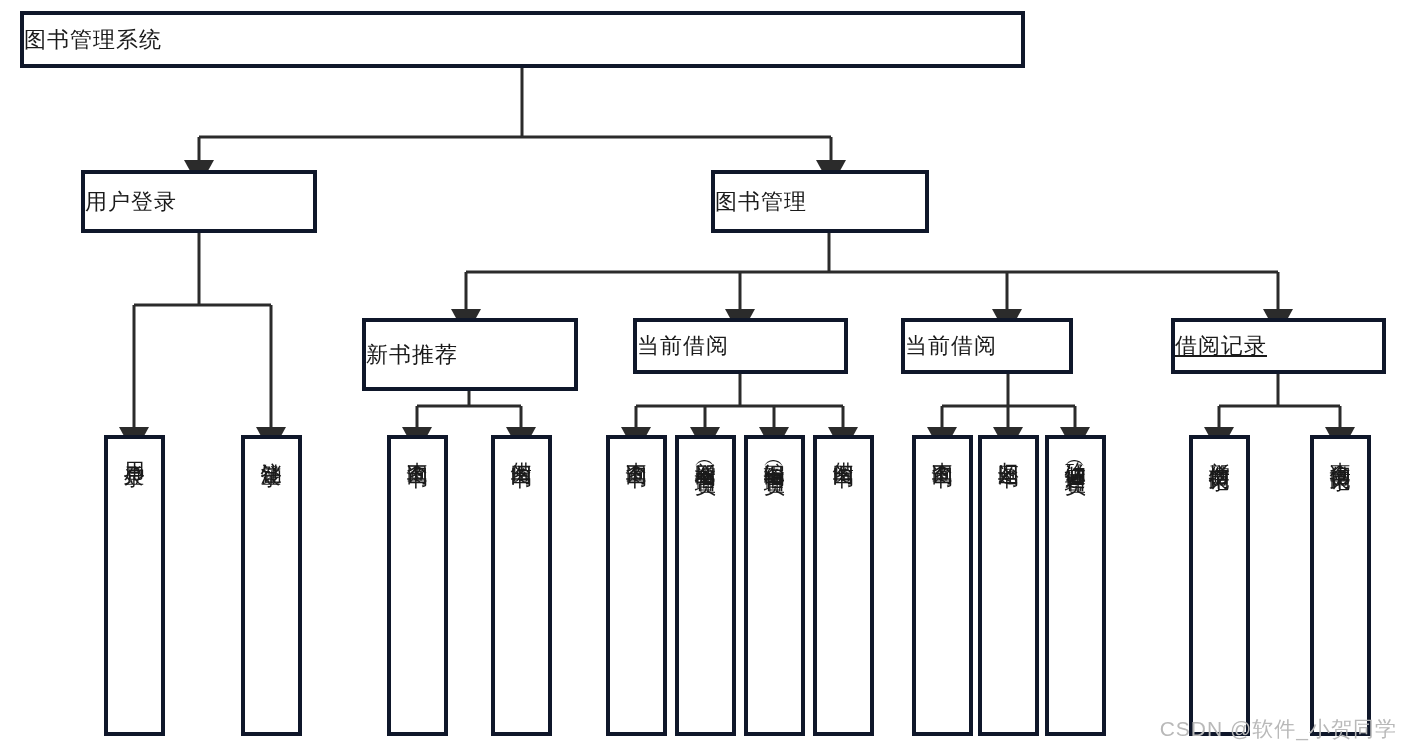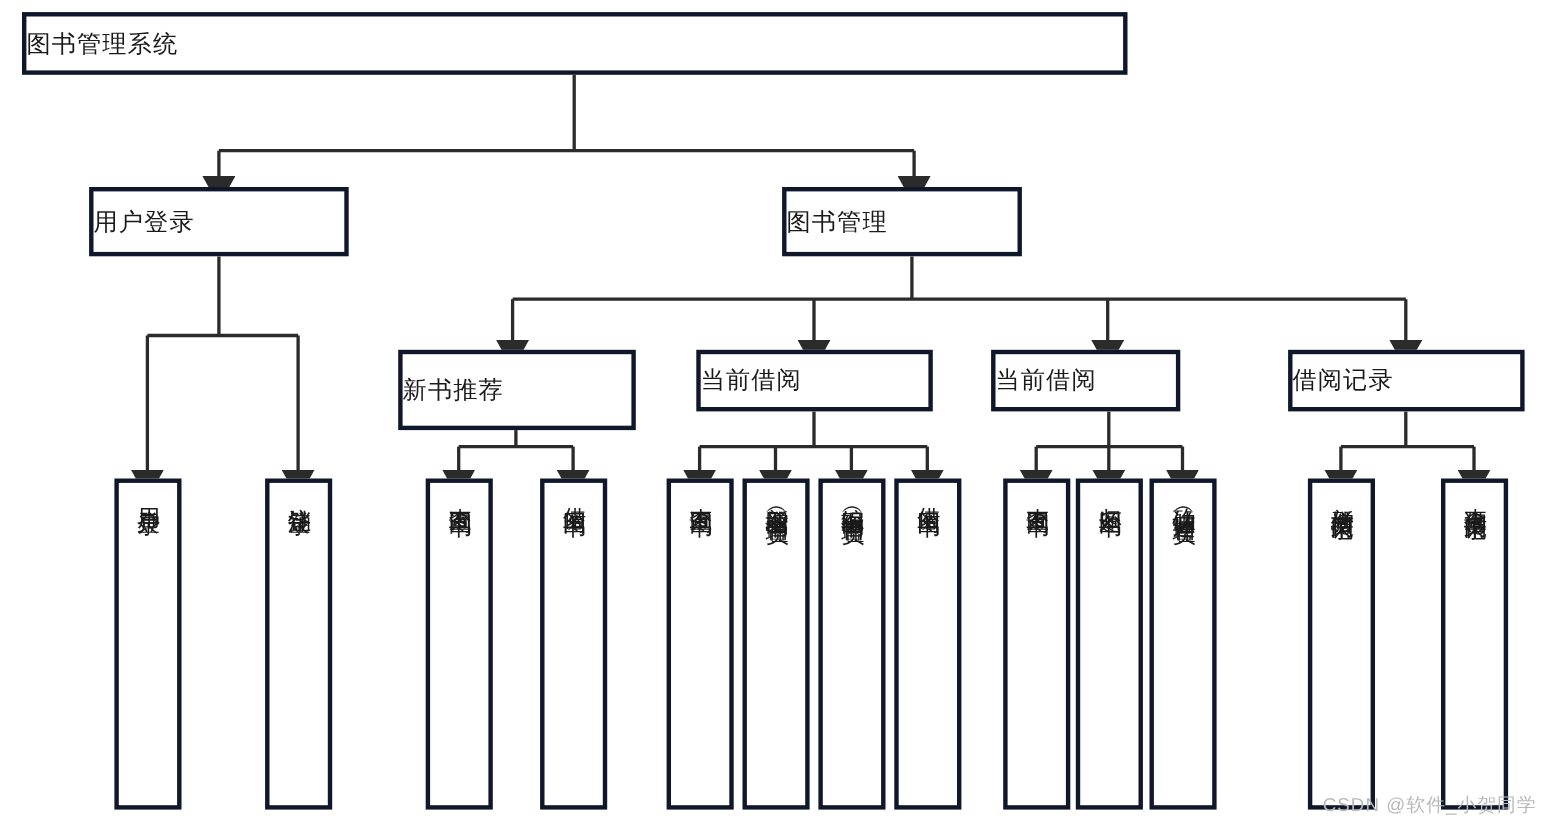--- a/index.html
+++ b/index.html
@@ -51,21 +51,21 @@
   .node.leaf .vtext {
     writing-mode: vertical-rl;
     text-orientation: upright;
     white-space: pre-line;
     text-align: center;
   }
   .watermark {
     position: absolute;
     right: 8px;
     bottom: 4px;
-    font-size: 17px;
+    font-size: 21px;
     color: #b9b9b9;
     letter-spacing: 1px;
     z-index: 3;
     white-space: nowrap;
   }
 </style>
 </head>
 <body>
 
 <div id="canvas">
@@ -135,21 +135,21 @@
 
   <div class="node horiz" style="left:362px; top:318px; width:216px; height:73px;">
     <span>新书推荐</span>
   </div>
   <div class="node horiz" style="left:633px; top:318px; width:215px; height:56px;">
     <span>当前借阅</span>
   </div>
   <div class="node horiz" style="left:901px; top:318px; width:172px; height:56px;">
     <span>当前借阅</span>
   </div>
-  <div class="node horiz" style="left:1171px; top:318px; width:215px; height:56px;">
+  <div class="node horiz" style="left:1171px; top:318px; width:215px; height:56px;text-decoration:underline;">
     <span>借阅记录</span>
   </div>
 
   <div class="node leaf" style="left:104px; top:435px; width:61px; height:301px;">
     <span class="vtext">用户登录</span>
   </div>
   <div class="node leaf" style="left:241px; top:435px; width:61px; height:301px;">
     <span class="vtext">注销登录</span>
   </div>
 

